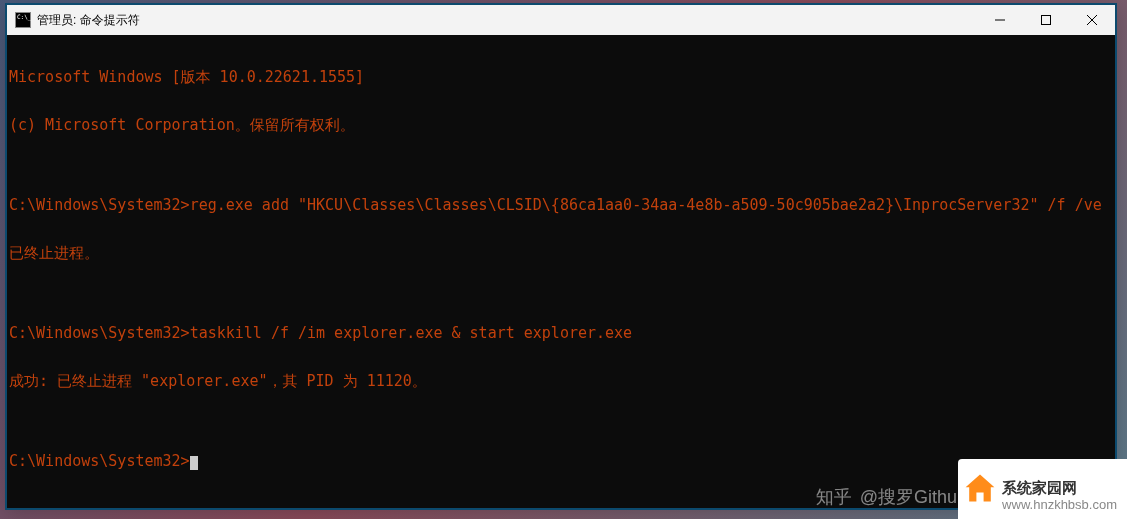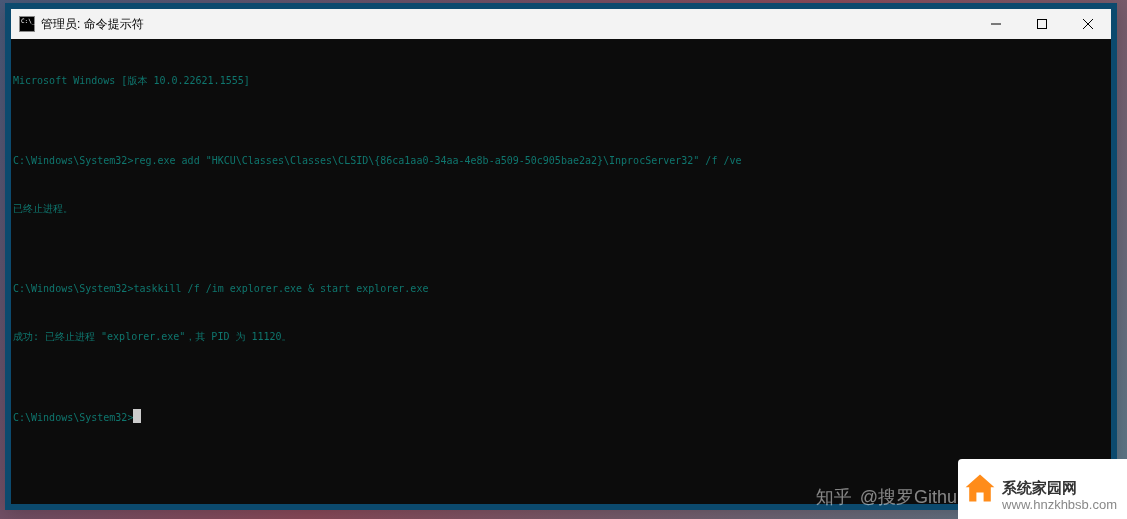--- a/index.html
+++ b/index.html
@@ -15,21 +15,21 @@
       overflow: hidden;
       position: relative;
     }
     .window {
       position: absolute;
       left: 5px;
       top: 3px;
       width: 1112px;
       height: 507px;
       background: #f3f3f3;
-      border: 6px solid #0c4a6e;
+      border: 2px solid #0c4a6e;
       box-shadow: 0 4px 20px rgba(0,0,0,0.2);
       display: flex;
       flex-direction: column;
     }
     .titlebar {
       height: 30px;
       background: #f3f3f3;
       display: flex;
       align-items: center;
       padding: 0 0 0 8px;
@@ -69,23 +69,23 @@
       justify-content: center;
       cursor: pointer;
       background: transparent;
       border: none;
       color: #000;
       font-size: 10px;
     }
     .terminal {
       flex: 1;
       background: #0c0c0c;
-      color: #0f766e;
+      color: #c2410c;
       font-family: "NSimSun", "SimSun", "Consolas", monospace;
-      font-size: 10px;
+      font-size: 15px;
       line-height: 16px;
       padding: 2px 0 0 2px;
       overflow: hidden;
       white-space: pre-wrap;
       word-break: break-all;
       position: relative;
     }
     .terminal-line {
       display: block;
     }
@@ -166,20 +166,21 @@
       <button class="window-control-btn close">
         <svg width="10" height="10" viewBox="0 0 10 10">
             <line x1="0" y1="0" x2="10" y2="10" stroke="currentColor" stroke-width="1"></line>
             <line x1="10" y1="0" x2="0" y2="10" stroke="currentColor" stroke-width="1"></line>
           </svg>
       </button>
     </div>
   </div>
   <div class="terminal">
     <span class="terminal-line">Microsoft Windows [版本 10.0.22621.1555]</span>
+    <span class="terminal-line">(c) Microsoft Corporation。保留所有权利。</span>
     <span class="terminal-line"></span>
     <span class="terminal-line"><span>C:\Windows\System32&gt;</span><span>reg.exe add "HKCU\Classes\Classes\CLSID\{86ca1aa0-34aa-4e8b-a509-50c905bae2a2}\InprocServer32" /f /ve</span></span>
     <span class="terminal-line">已终止进程。</span>
     <span class="terminal-line"></span>
     <span class="terminal-line"><span>C:\Windows\System32&gt;</span><span>taskkill /f /im explorer.exe &amp; start explorer.exe</span></span>
     <span class="terminal-line">成功: 已终止进程 "explorer.exe"，其 PID 为 11120。</span>
     <span class="terminal-line"></span>
     <span class="terminal-line"><span>C:\Windows\System32&gt;</span><span class="cursor-block"></span></span>
   </div>
 </div>

